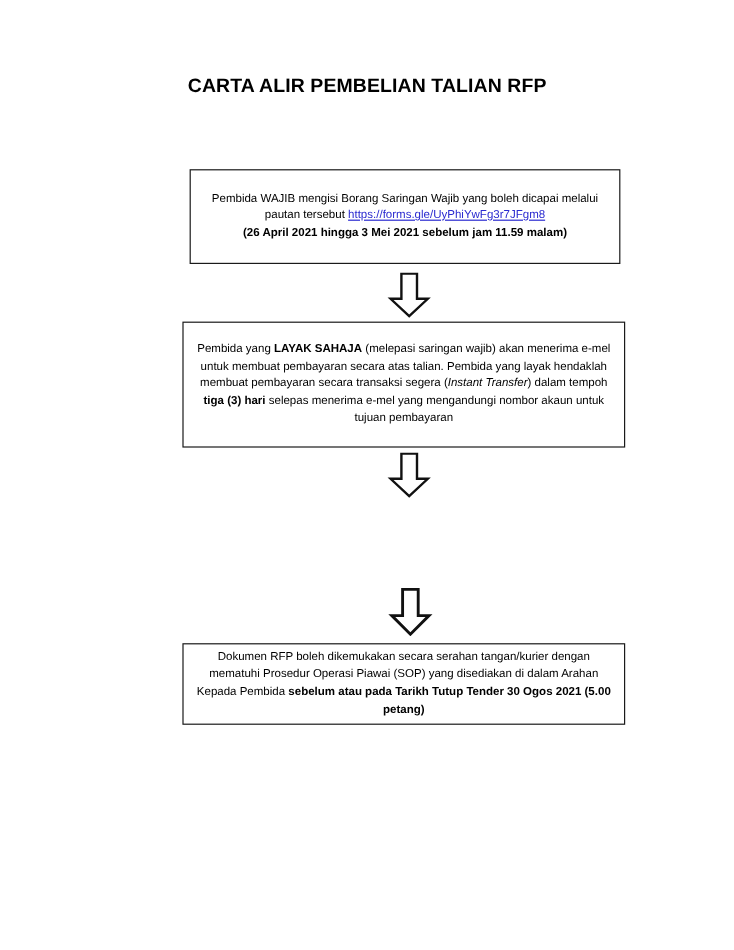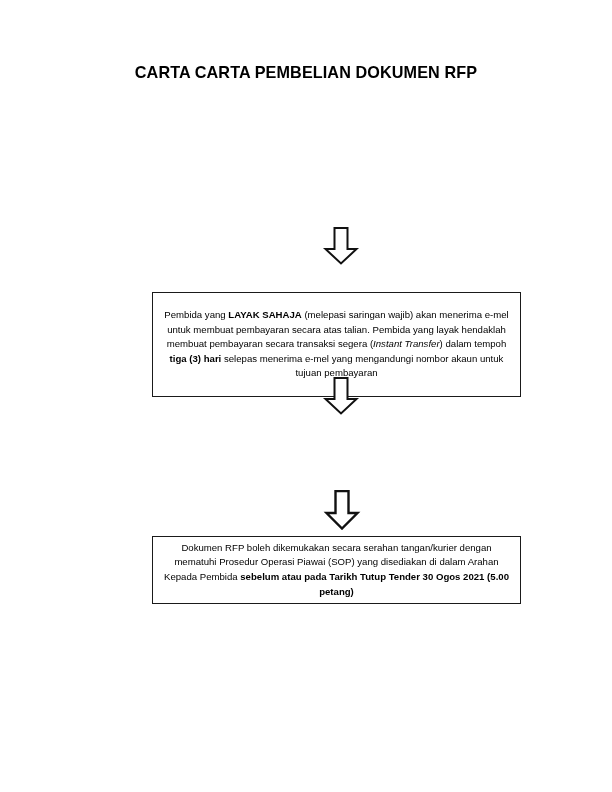--- a/index.html
+++ b/index.html
@@ -51,21 +51,21 @@
     align-items: center;
     justify-content: center;
   }
   .box-inner {
     width: 100%;
     padding: 0 9px;
     box-sizing: border-box;
   }
 
   #box1 { left: 158px; top: 141px; width: 359px; height: 79px; }
-  #box2 { left: 152px; top: 268px; width: 369px; height: 105px; margin-top: 24px; }
+  #box2 { left: 152px; top: 268px; width: 369px; height: 105px; }
   #box3 { left: 152px; top: 418px; width: 369px; height: 67px; }
   #box4 { left: 152px; top: 536px; width: 369px; height: 68px; }
 
   .b { font-weight: bold; }
   .i { font-style: italic; }
 
   a.link {
     color: #2a2ad0;
     text-decoration: underline;
   }
@@ -79,23 +79,29 @@
   #arrow1 { left: 321px; top: 227px; width: 40px; height: 38px; }
   #arrow2 { left: 321px; top: 377px; width: 40px; height: 38px; }
   #arrow3 { left: 322px; top: 490px; width: 40px; height: 40px; }
 </style>
 </head>
 <body>
 
 <div class="page">
 
   <div class="title">
-    <span class="title-line">CARTA CARTA PEMBELIAN DOKUMEN RFP</span>
+    <span class="title-line">CARTA ALIR PEMBELIAN TALIAN RFP</span>
   </div>
 
+  <div class="box" id="box1">
+    <div class="box-inner">
+      <span>Pembida WAJIB mengisi Borang Saringan Wajib yang boleh dicapai melalui pautan tersebut </span><a class="link" href="#">https://forms.gle/UyPhiYwFg3r7JFgm8</a><br>
+      <span class="b">(26 April 2021 hingga 3 Mei 2021 sebelum jam 11.59 malam)</span>
+    </div>
+  </div>
 
   <div class="arrow" id="arrow1">
     <svg viewBox="0 0 40 38" width="40" height="38" aria-hidden="true">
       <polygon points="13.5,1 26.5,1 26.5,22 35.5,22 20,36.5 4.5,22 13.5,22" fill="#ffffff" stroke="#111111" stroke-width="2" stroke-linejoin="miter"></polygon>
     </svg>
   </div>
 
   <div class="box" id="box2">
     <div class="box-inner">
       <span>Pembida yang </span><span class="b">LAYAK SAHAJA</span><span> (melepasi saringan wajib) akan menerima e-mel untuk membuat pembayaran secara atas talian. Pembida yang layak hendaklah membuat pembayaran secara transaksi segera (</span><span class="i">Instant Transfer</span><span>) dalam tempoh </span><span class="b">tiga (3) hari</span><span> selepas menerima e-mel yang mengandungi nombor akaun untuk tujuan pembayaran</span>

